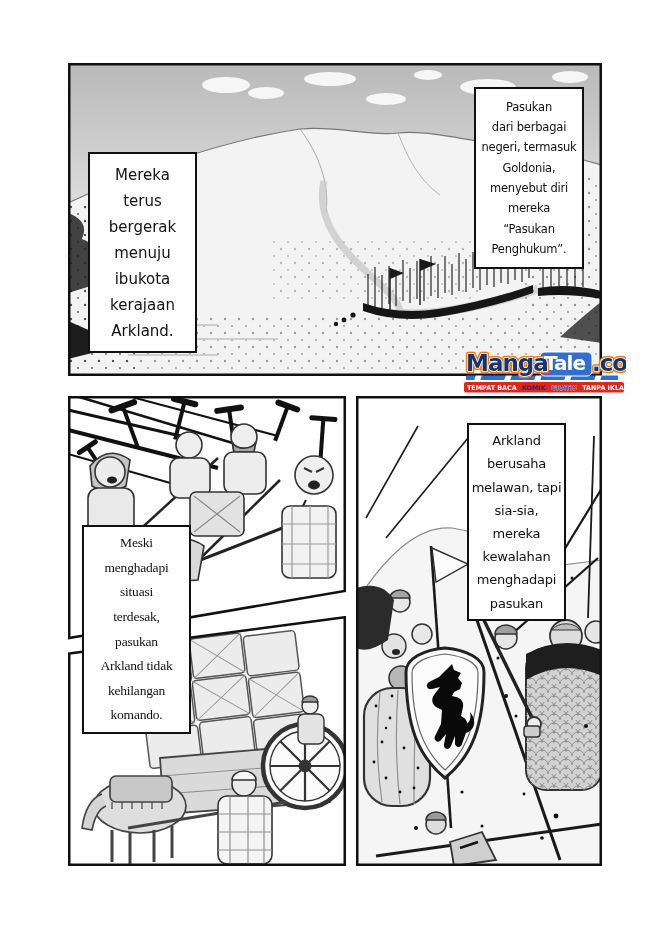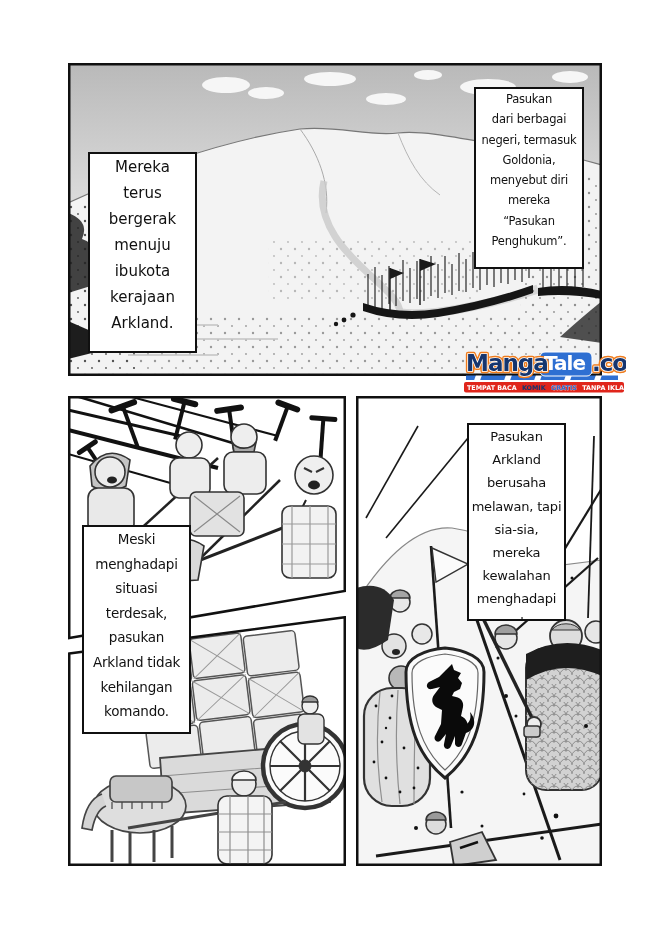--- a/index.html
+++ b/index.html
@@ -1,27 +1,27 @@
 <!DOCTYPE html>
 <html style="--navy: #16356e; --orange: #ee7b1c; --blue: #2e6fd2; --red: #e0251b; --ink: #111111;"><head>
 <meta charset="utf-8">
 <style>
   html,body{margin:0;padding:0;background:#fff;}
   .page{position:relative;width:650px;height:925px;background:#ffffff;overflow:hidden;
         font-family:"DejaVu Sans",sans-serif;color:#111;}
   .panel{position:absolute;}
   .caption{position:absolute;background:#fff;border:2.5px solid #101010;box-sizing:border-box;
-           display:flex;align-items:flex-start;justify-content:center;text-align:center;overflow:hidden;}
+           display:flex;align-items:center;justify-content:center;text-align:center;overflow:hidden;}
   .cap-text{white-space:pre-line;display:block;width:100%;}
   .cap1{left:88px;top:152px;width:109px;height:201px;}
   .cap1 .cap-text{font-size:15px;line-height:26px;}
   .cap2{left:474px;top:87px;width:110px;height:182px;}
   .cap2 .cap-text{font-size:11.5px;line-height:20.3px;letter-spacing:-0.2px;}
   .cap3{left:82px;top:525px;width:109px;height:209px;}
-  .cap3 .cap-text{font-size:13.5px;line-height:24.6px;letter-spacing:-0.2px;}
+  .cap3 .cap-text{font-size:13.5px;line-height:24.6px;letter-spacing:-0.2px;font-family:Liberation Serif, serif;}
   .cap4{left:467px;top:423px;width:99px;height:198px;}
   .cap4 .cap-text{font-size:13px;line-height:23.2px;letter-spacing:-0.2px;}
   .watermark{position:absolute;left:464px;top:350px;width:162px;height:45px;}
 </style>
 </head>
 <body>
 
 <div class="page">
 
   <svg class="panel" style="left:68px;top:63px;" width="534" height="313" viewBox="0 0 534 313">

